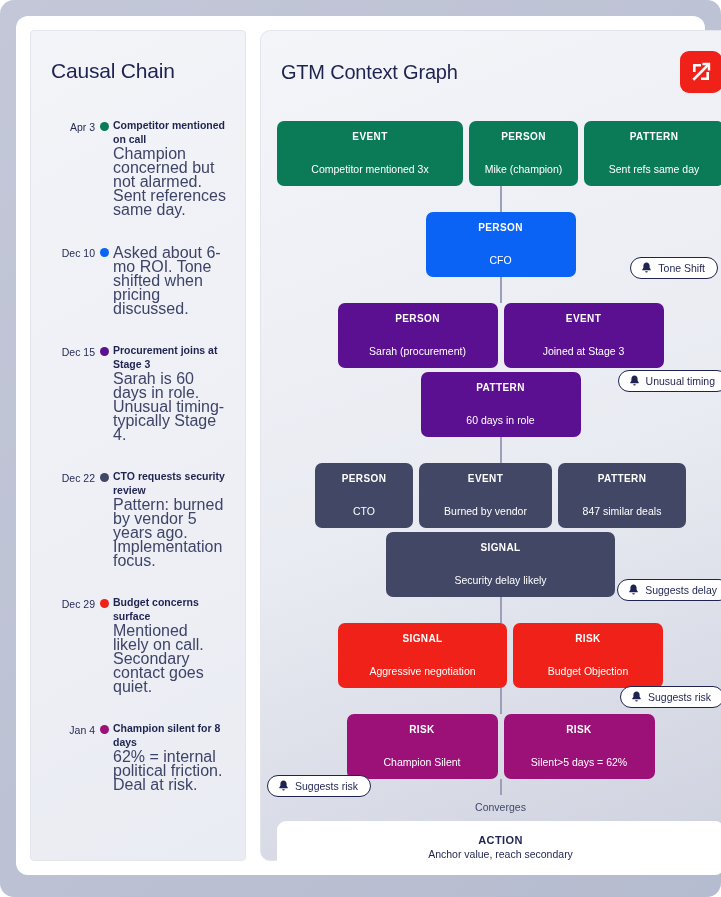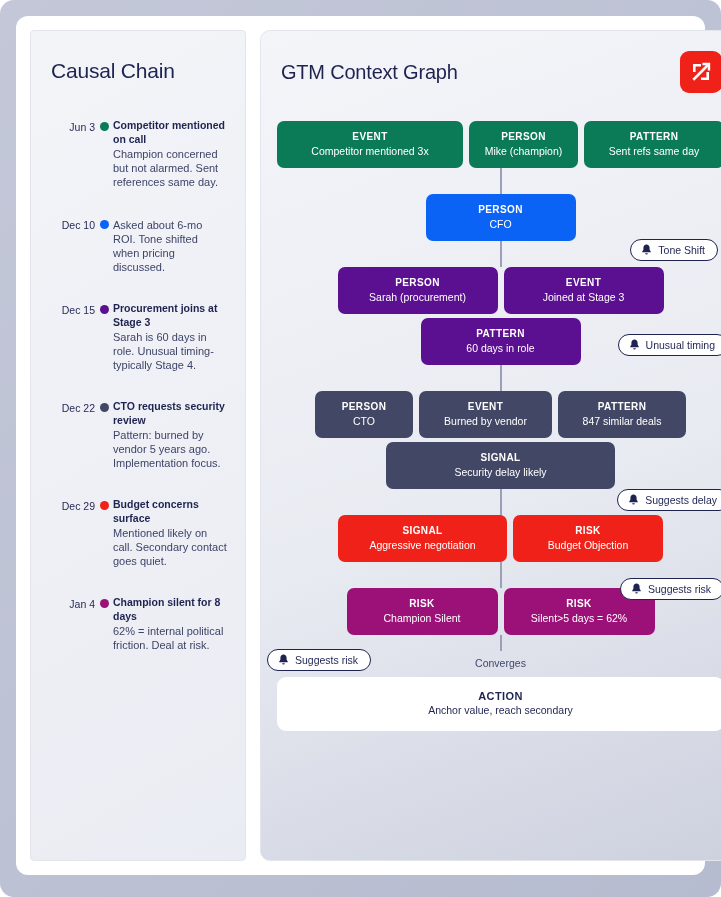--- a/index.html
+++ b/index.html
@@ -83,21 +83,21 @@
     background: #0a7a57;
   }
   .tl-body { flex: 1 1 auto; }
   .tl-head {
     font-size: 10.5px;
     font-weight: bold;
     color: #1e2350;
     line-height: 13.5px;
   }
   .tl-desc {
-    font-size: 11px;
+    font-size: 16px;
     color: #3e4468;
     line-height: 14px;
     margin-top: 1px;
   }
 
   
   .right-panel {
     flex: 1 1 auto;
     position: relative;
     background: linear-gradient(160deg, #f4f5f9 0%, #e9ebf2 55%, #cdd1de 100%);
@@ -146,21 +146,21 @@
   }
   .node .n-type {
     font-size: 10px;
     font-weight: bold;
     letter-spacing: 0.4px;
     line-height: 13px;
   }
   .node .n-label {
     font-size: 10.5px;
     line-height: 14px;
-    margin-top: 1px;
+    margin-top: 19px;
   }
   .connector {
     width: 2px;
     background: #9aa0b8;
     margin: 0 auto;
   }
   .pill {
     position: absolute;
     display: inline-flex;
     align-items: center;
@@ -202,21 +202,21 @@
 </head>
 <body>
 
 <div class="page">
   <div class="frame">
 
     <div class="left-panel">
       <div class="panel-title">Causal Chain</div>
       <div class="timeline" id="timeline-list">
           <div class="tl-item">
-            <div class="tl-date">Jun 3</div>
+            <div class="tl-date">Apr 3</div>
             <div class="tl-dot-wrap">
               <div class="tl-dot" style="background:#0a7a57"></div>
             </div>
             <div class="tl-body">
               <div class="tl-head">Competitor mentioned on call</div>
               <div class="tl-desc">Champion concerned but not alarmed. Sent references same day.</div>
             </div>
           </div>
           <div class="tl-item">
             <div class="tl-date">Dec 10</div>

